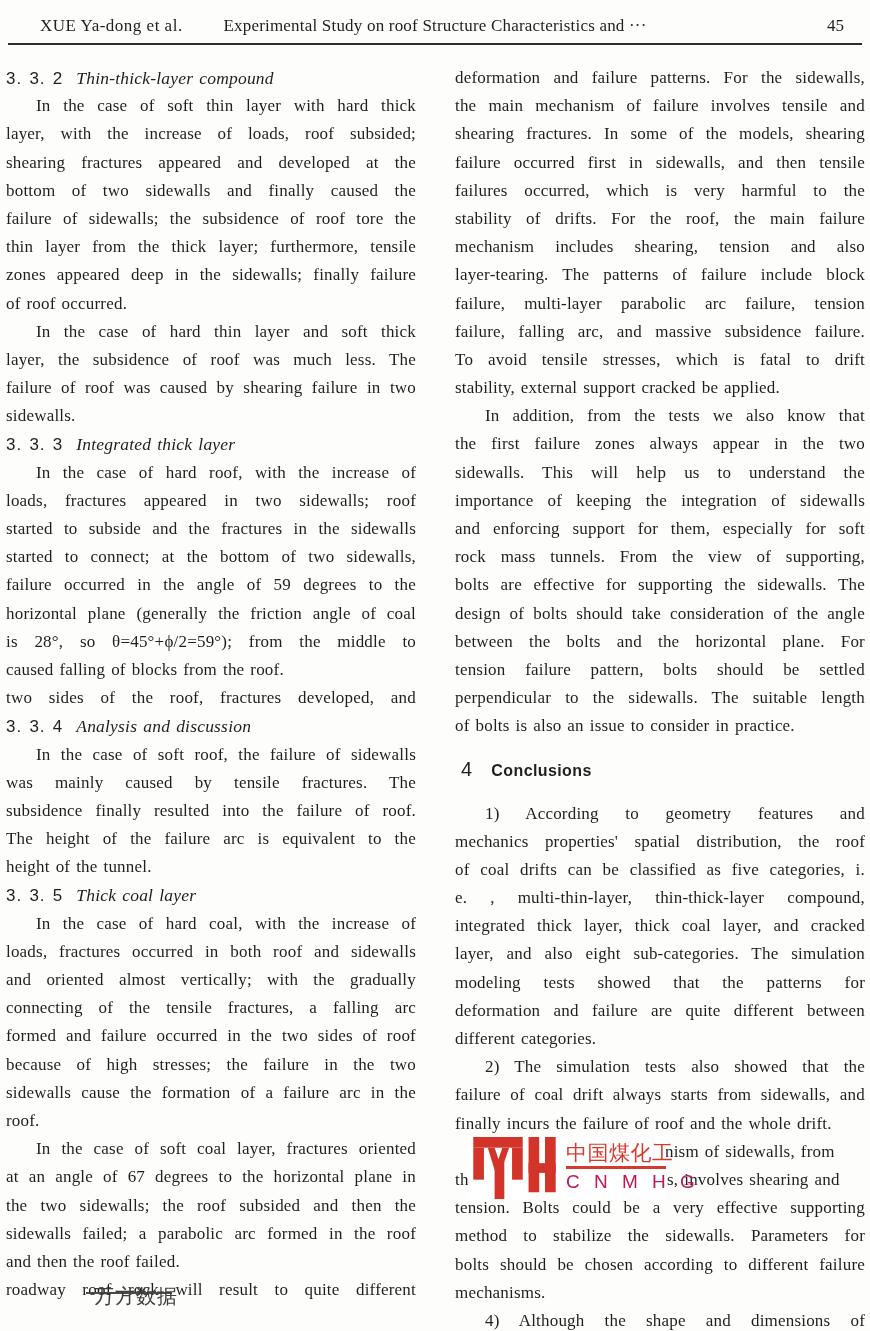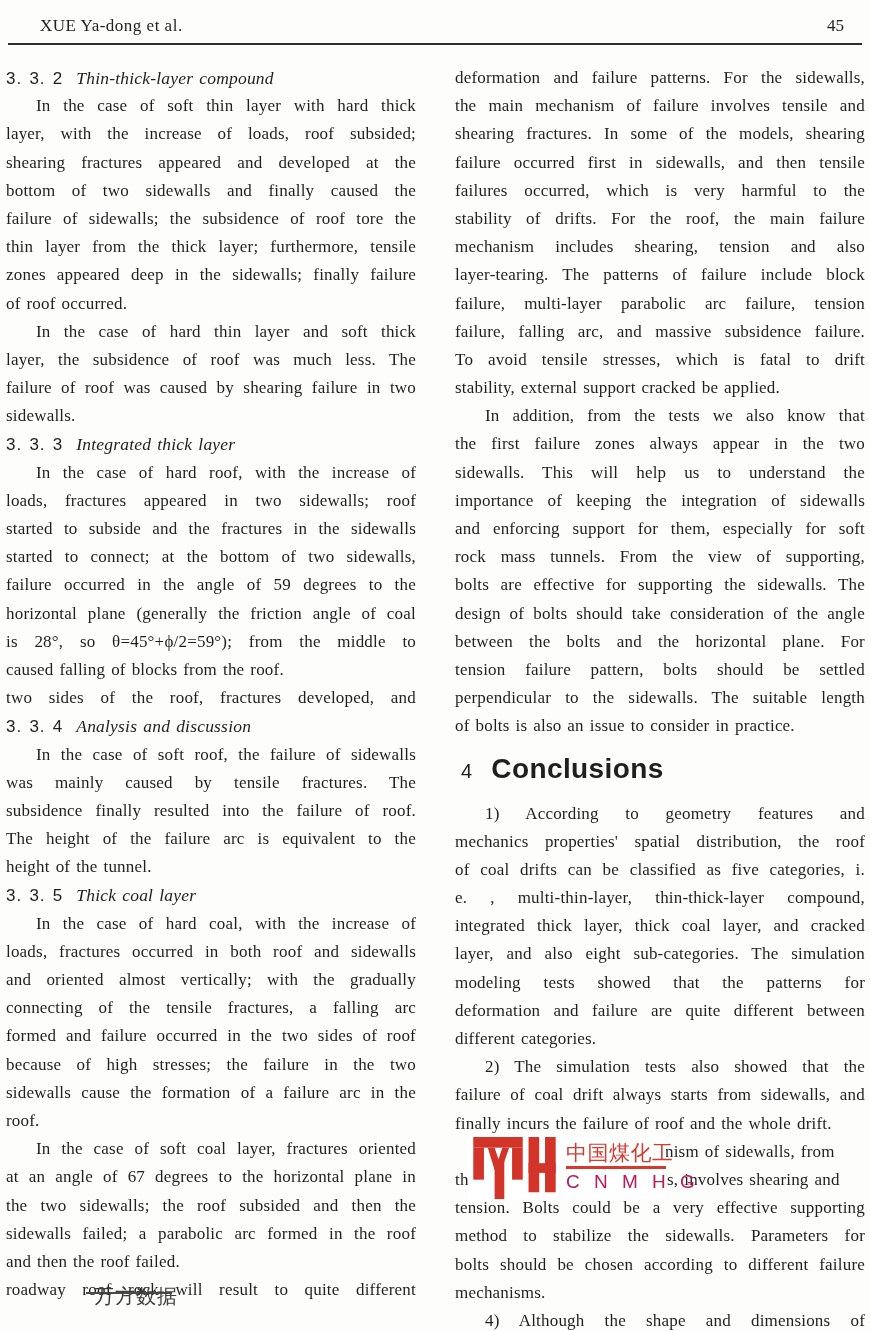--- a/index.html
+++ b/index.html
@@ -20,41 +20,42 @@
   .col.left{left:6px;}
   .col.right{left:455px;}
   .line{height:28.2px;text-align:justify;text-align-last:justify;word-spacing:1.5px;letter-spacing:.2px;white-space:nowrap;}
   .line.pf{padding-left:30px;}
   .line.pl{text-align-last:auto;}
   .line.h{text-align-last:auto;white-space:nowrap;}
   .line.h .num{font-family:"Liberation Sans","DejaVu Sans",sans-serif;font-size:17px;letter-spacing:1px;margin-right:13px;}
   .line.h .ttl{font-size:17.5px;font-style:italic;}
   .line.h2{height:28px;margin:14px 0 17px 0;text-align-last:auto;}
   .line.h2 .num{font-family:"Liberation Sans","DejaVu Sans",sans-serif;font-size:20px;margin-left:6px;margin-right:19px;}
-  .line.h2 .ttl{font-family:"Liberation Sans","DejaVu Sans",sans-serif;font-weight:bold;font-size:28px;letter-spacing:.4px;}
+  .line.h2 .ttl{font-family:"Liberation Sans","DejaVu Sans",sans-serif;font-weight:bold;font-size:16px;letter-spacing:.4px;}
   .line.frag1{text-align-last:auto;}
   .line.frag1 span{margin-left:210px;font-family:Liberation Serif, serif;}
   .line.frag2{position:relative;text-align-last:auto;}
   .line.frag2 .b{position:absolute;left:212px;top:0;}
   
   .logo{position:absolute;left:468px;top:1137px;width:198px;height:62px;background:#fff;display:flex;}
   .logo svg{width:92px;height:64px;flex:none;}
   .logo .stack{margin-left:6px;padding-top:4px;}
   .logo .cn{font-size:21px;line-height:24px;letter-spacing:.5px;white-space:nowrap;}
   .logo .ul{height:3px;width:100px;margin-top:1px;}
   .logo .en{font-size:19px;line-height:22px;letter-spacing:4.5px;margin-top:2px;font-family:"Liberation Sans","DejaVu Sans",sans-serif;white-space:nowrap;}
   
   .wf{position:absolute;left:94px;top:1283px;font-size:20px;letter-spacing:1px;color:#3d3d3d;white-space:nowrap;}
   .wfline{position:absolute;left:86px;top:1292px;width:86px;height:2px;background:#4a4a4a;}
 </style>
 </head>
 <body>
 
 <div class="hdr">
   <span class="auth">XUE Ya-dong   et al.</span>
+  <span class="ttl">Experimental Study on roof Structure Characteristics and ···</span>
   <span class="pg">45</span>
 </div>
 <div class="rule"></div>
 
 <div class="col left" id="colL">
     <div class="line h"><span class="num">3. 3. 2</span><span class="ttl">Thin-thick-layer compound</span></div>
     <div class="line pf">In the case of soft thin layer with hard thick</div>
     <div class="line pj">layer, with the increase of loads, roof subsided;</div>
     <div class="line pj">shearing fractures appeared and developed at the</div>
     <div class="line pj">bottom of two sidewalls and finally caused the</div>

